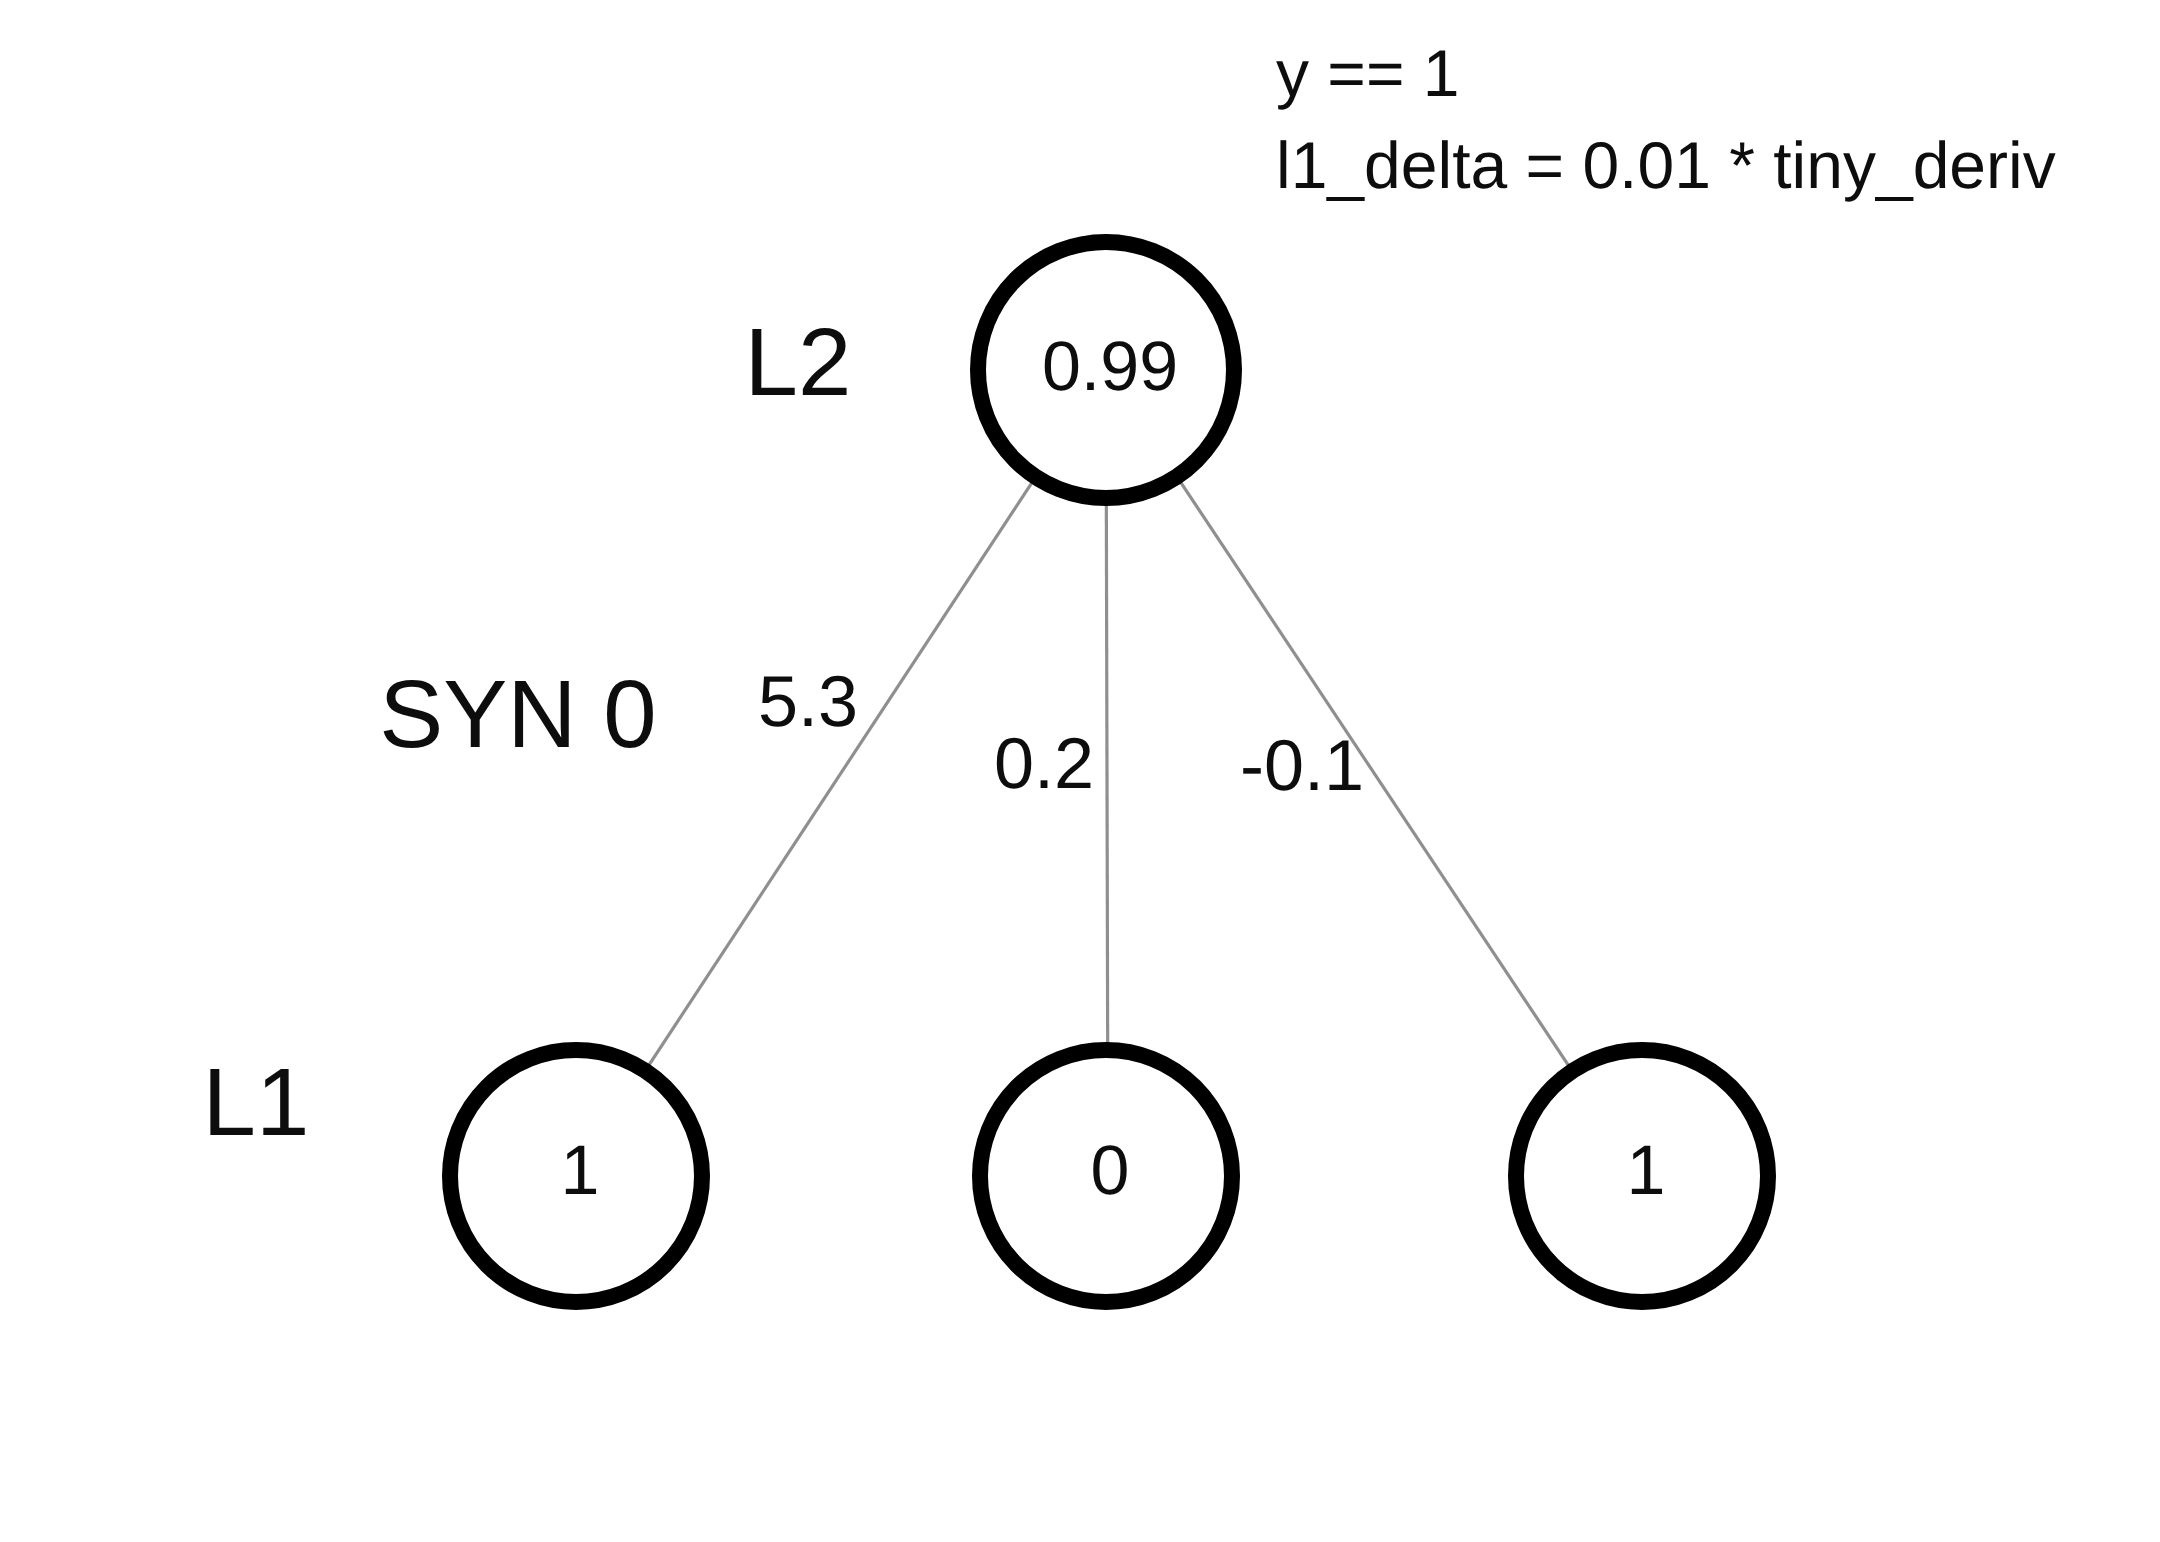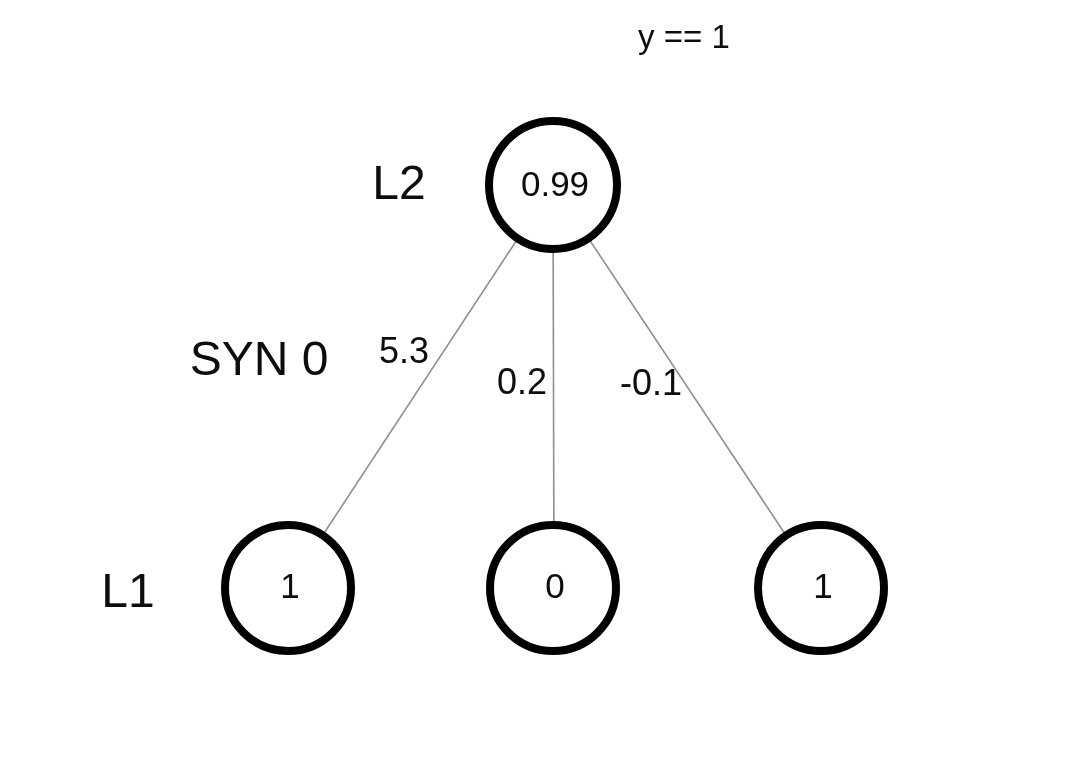--- a/index.html
+++ b/index.html
@@ -64,25 +64,26 @@
     <line x1="553" y1="185" x2="821" y2="588" stroke="#8f8f8f" stroke-width="1.6"></line>
 
     <circle cx="553" cy="185" r="64" fill="#ffffff" stroke="#000000" stroke-width="8"></circle>
     <circle cx="288" cy="588" r="63" fill="#ffffff" stroke="#000000" stroke-width="8"></circle>
     <circle cx="553" cy="588" r="63" fill="#ffffff" stroke="#000000" stroke-width="8"></circle>
     <circle cx="821" cy="588" r="63" fill="#ffffff" stroke="#000000" stroke-width="8"></circle>
   </svg>
 
   <div class="txt annotation">
     <div>y == 1</div>
+    <div>l1_delta = 0.01 * tiny_deriv</div>
   </div>
 
   <div class="txt centered layer-label" style="left:399px; top:182px;">L2</div>
   <div class="txt centered layer-label" style="left:259px; top:358px;text-align:center;">SYN 0</div>
-  <div class="txt centered layer-label" style="left:128px; top:590px;">L1</div>
+  <div class="txt centered layer-label" style="left:128px; top:552px;">L1</div>
 
   <div class="txt centered weight-label" style="left:404px; top:351px;">5.3</div>
   <div class="txt centered weight-label" style="left:522px; top:382px;">0.2</div>
   <div class="txt centered weight-label" style="left:651px; top:383px;">-0.1</div>
 
   <div class="txt centered node-value" style="left:555px; top:184px;">0.99</div>
   <div class="txt centered node-value" style="left:290px; top:586px;">1</div>
   <div class="txt centered node-value" style="left:555px; top:586px;">0</div>
   <div class="txt centered node-value" style="left:823px; top:586px;">1</div>
 

